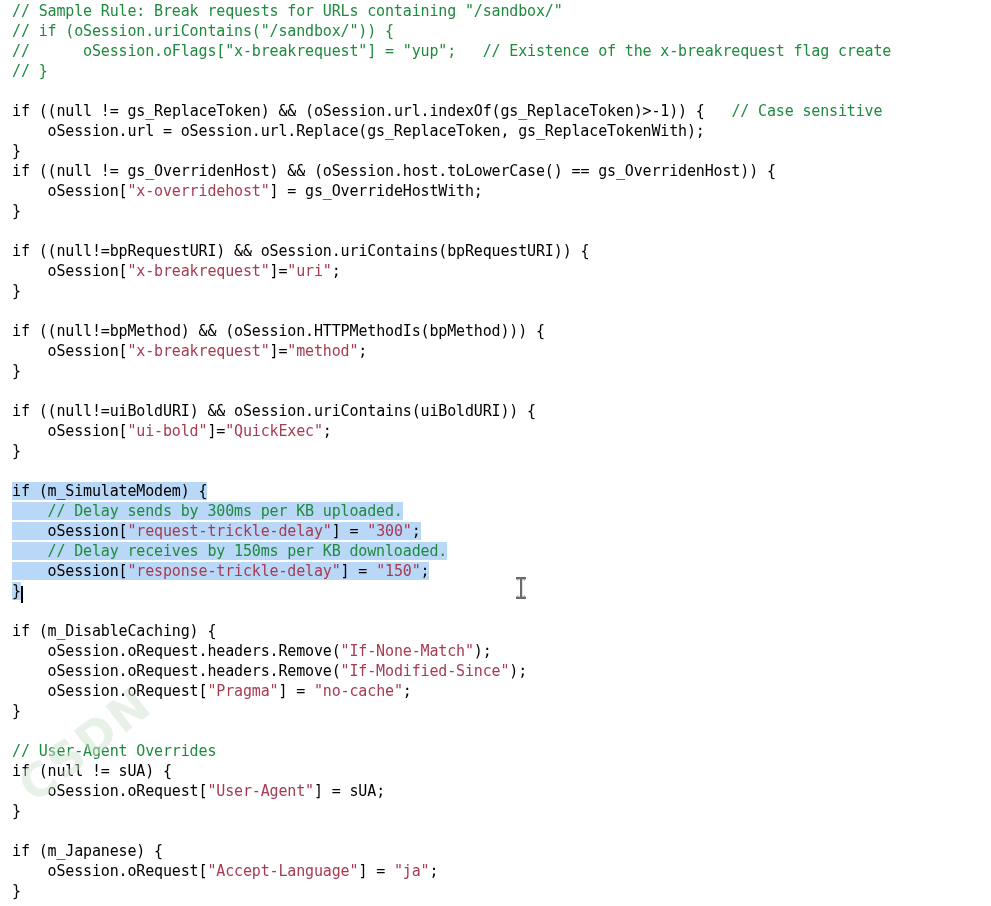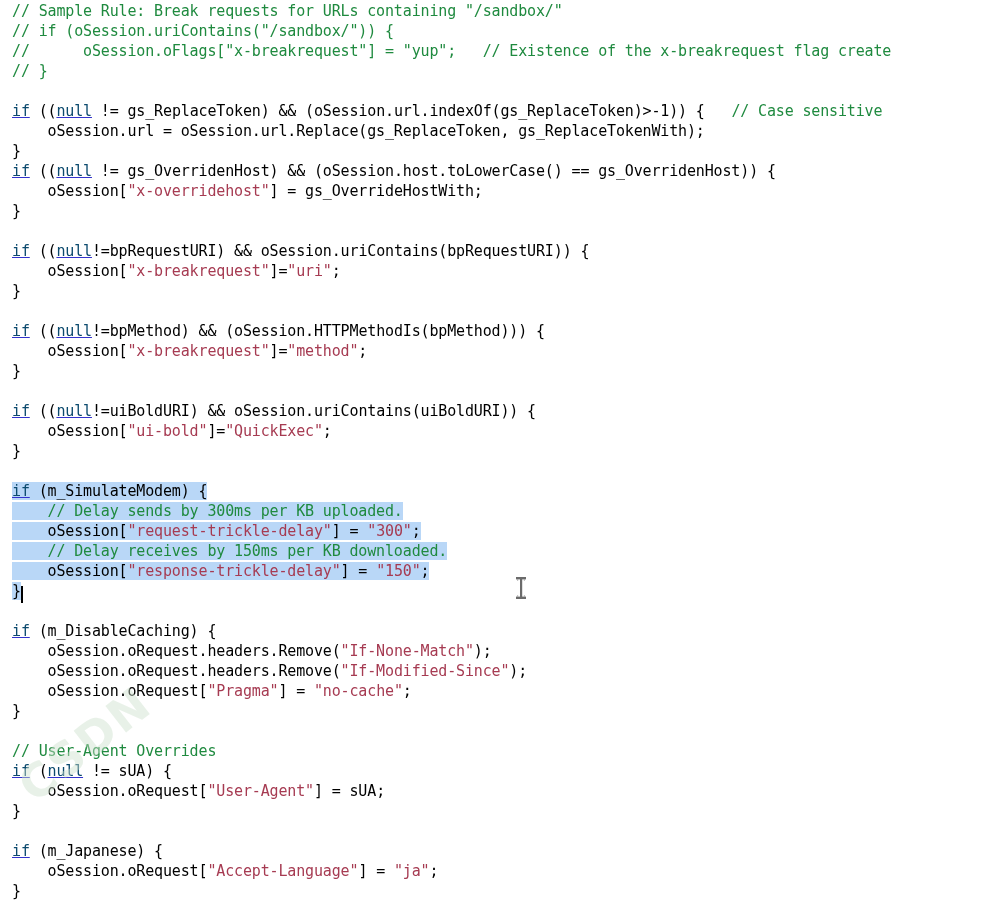--- a/index.html
+++ b/index.html
@@ -43,21 +43,21 @@
     height: 20px;
     line-height: 20px;
     white-space: pre;
     padding-left: 12px;
     box-sizing: border-box;
     position: relative;
   }
 
   
   .t-plain   { color: #000000; }
-  .t-kw-u    { color: #0c4a6e; text-decoration: underline; text-decoration-color: #3333cc; }
+  .t-kw-u    { color: #000000; text-decoration-color: #3333cc; }
   .t-cmt     { color: #1f8a3f; }
   .t-str     { color: #a63b52; }
 
   
   .line.sel {
     background: transparent;
   }
   .sel-bg {
     background: #b9d7f7;
   }

